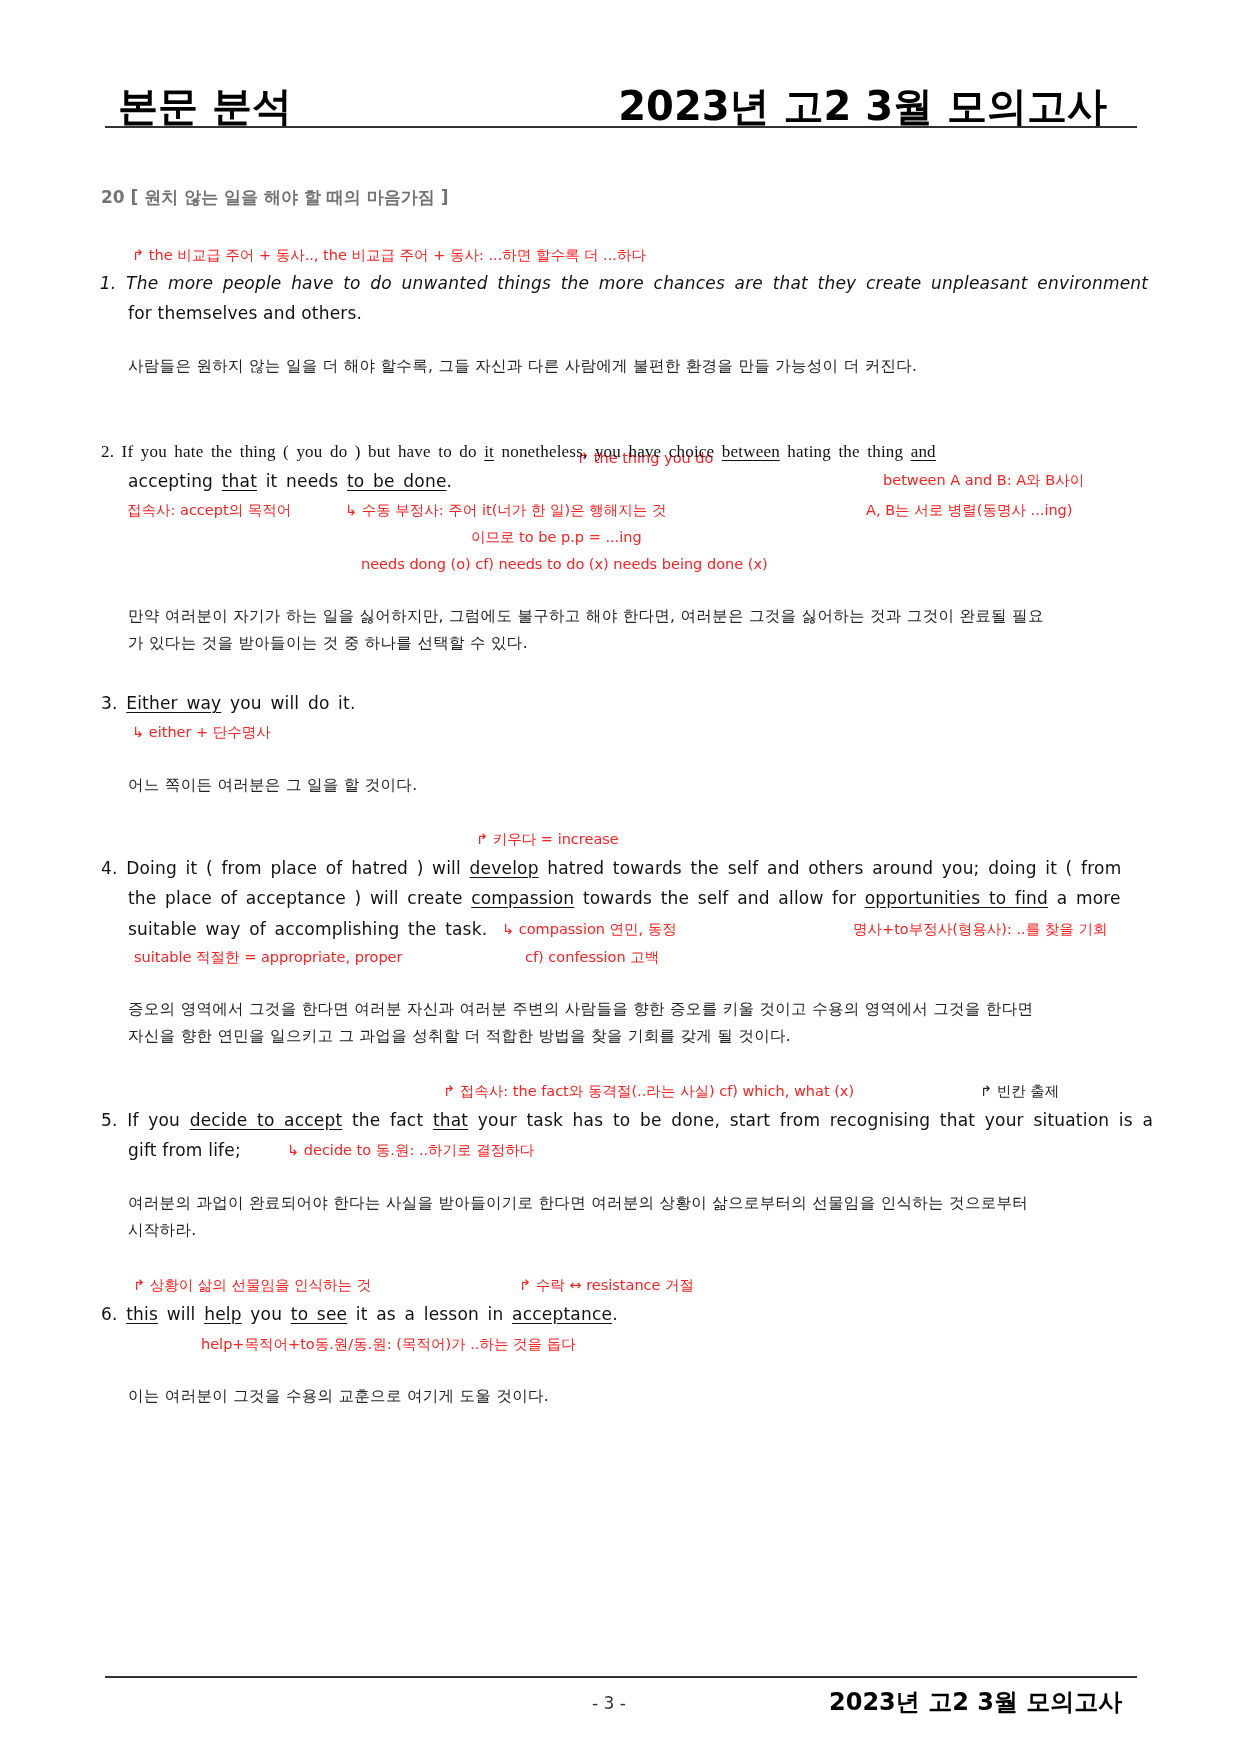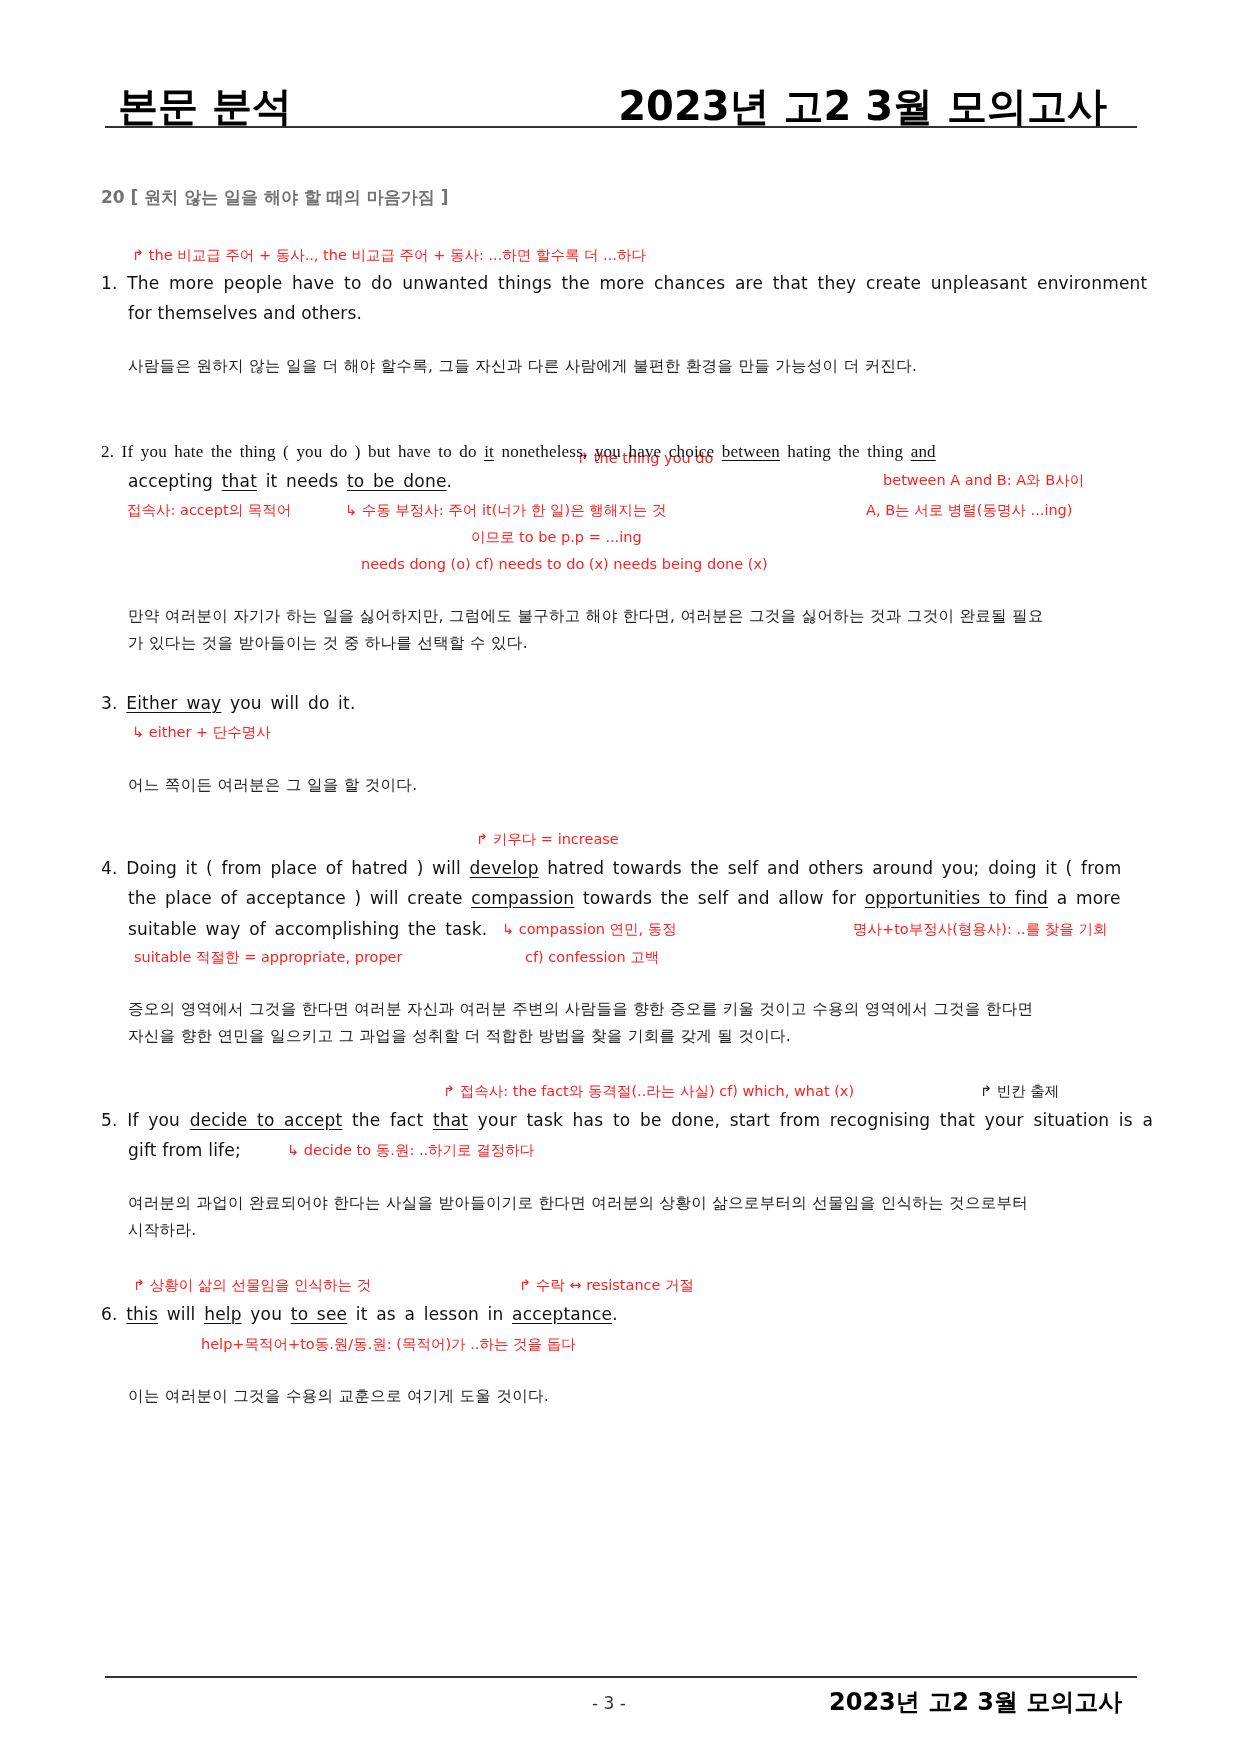--- a/index.html
+++ b/index.html
@@ -7,21 +7,21 @@
          font-family:"DejaVu Sans","Liberation Sans",sans-serif; color:#111; }
   .abs { position:absolute; white-space:nowrap; line-height:1; }
   .hdr-title { font-weight:bold; font-size:40px; color:#000; }
   .rule { position:absolute; height:2px; background:#333; }
   .heading { font-weight:bold; font-size:17px; color:#737373; }
   .en { font-size:17px; color:#111; letter-spacing:0.2px; }
   .kr { font-size:15.5px; color:#222; letter-spacing:0.3px; }
   .red { font-size:14.5px; color:#ff2020;text-align:center; }
   .dark-note { font-size:14.5px; color:#222; }
   .u { text-decoration:underline; text-underline-offset:3px; }
-  .justify { display:flex; justify-content:flex-start; width:1025px; }
+  .justify { display:flex; justify-content:center; width:1025px;font-style:italic; }
   .footer-num { font-size:17px; color:#333; }
   .footer-title { font-weight:bold; font-size:24px; color:#000; }
 </style>
 </head>
 <body>
 
 <div class="abs hdr-title" style="left:118px; top:86px;">본문 분석</div>
 <div class="abs hdr-title" style="right:133px; top:86px;">2023년 고2 3월 모의고사</div>
 <div class="rule" style="left:105px; width:1032px; top:126px;"></div>
 

